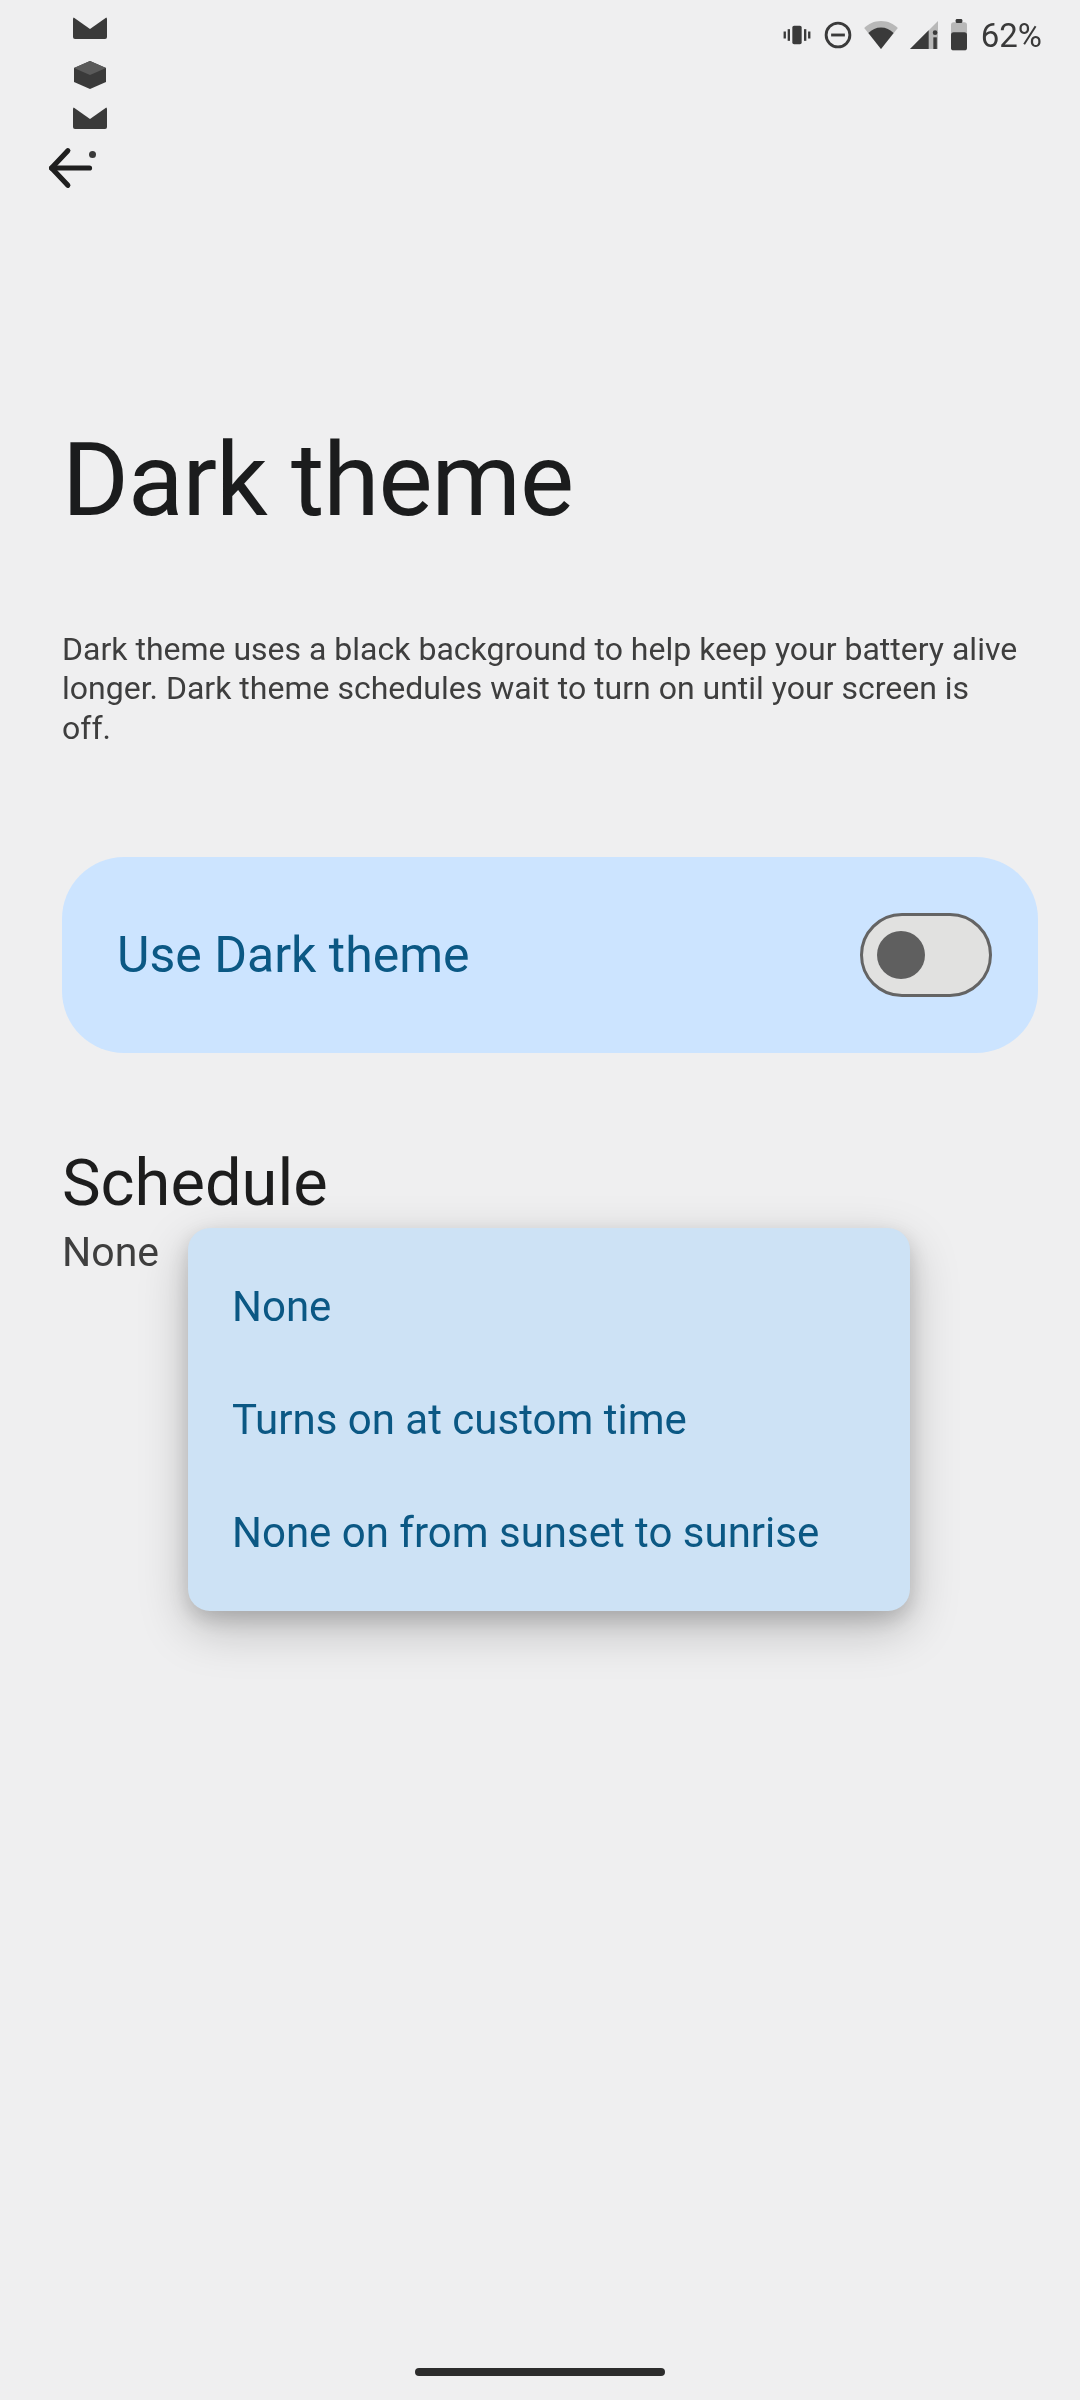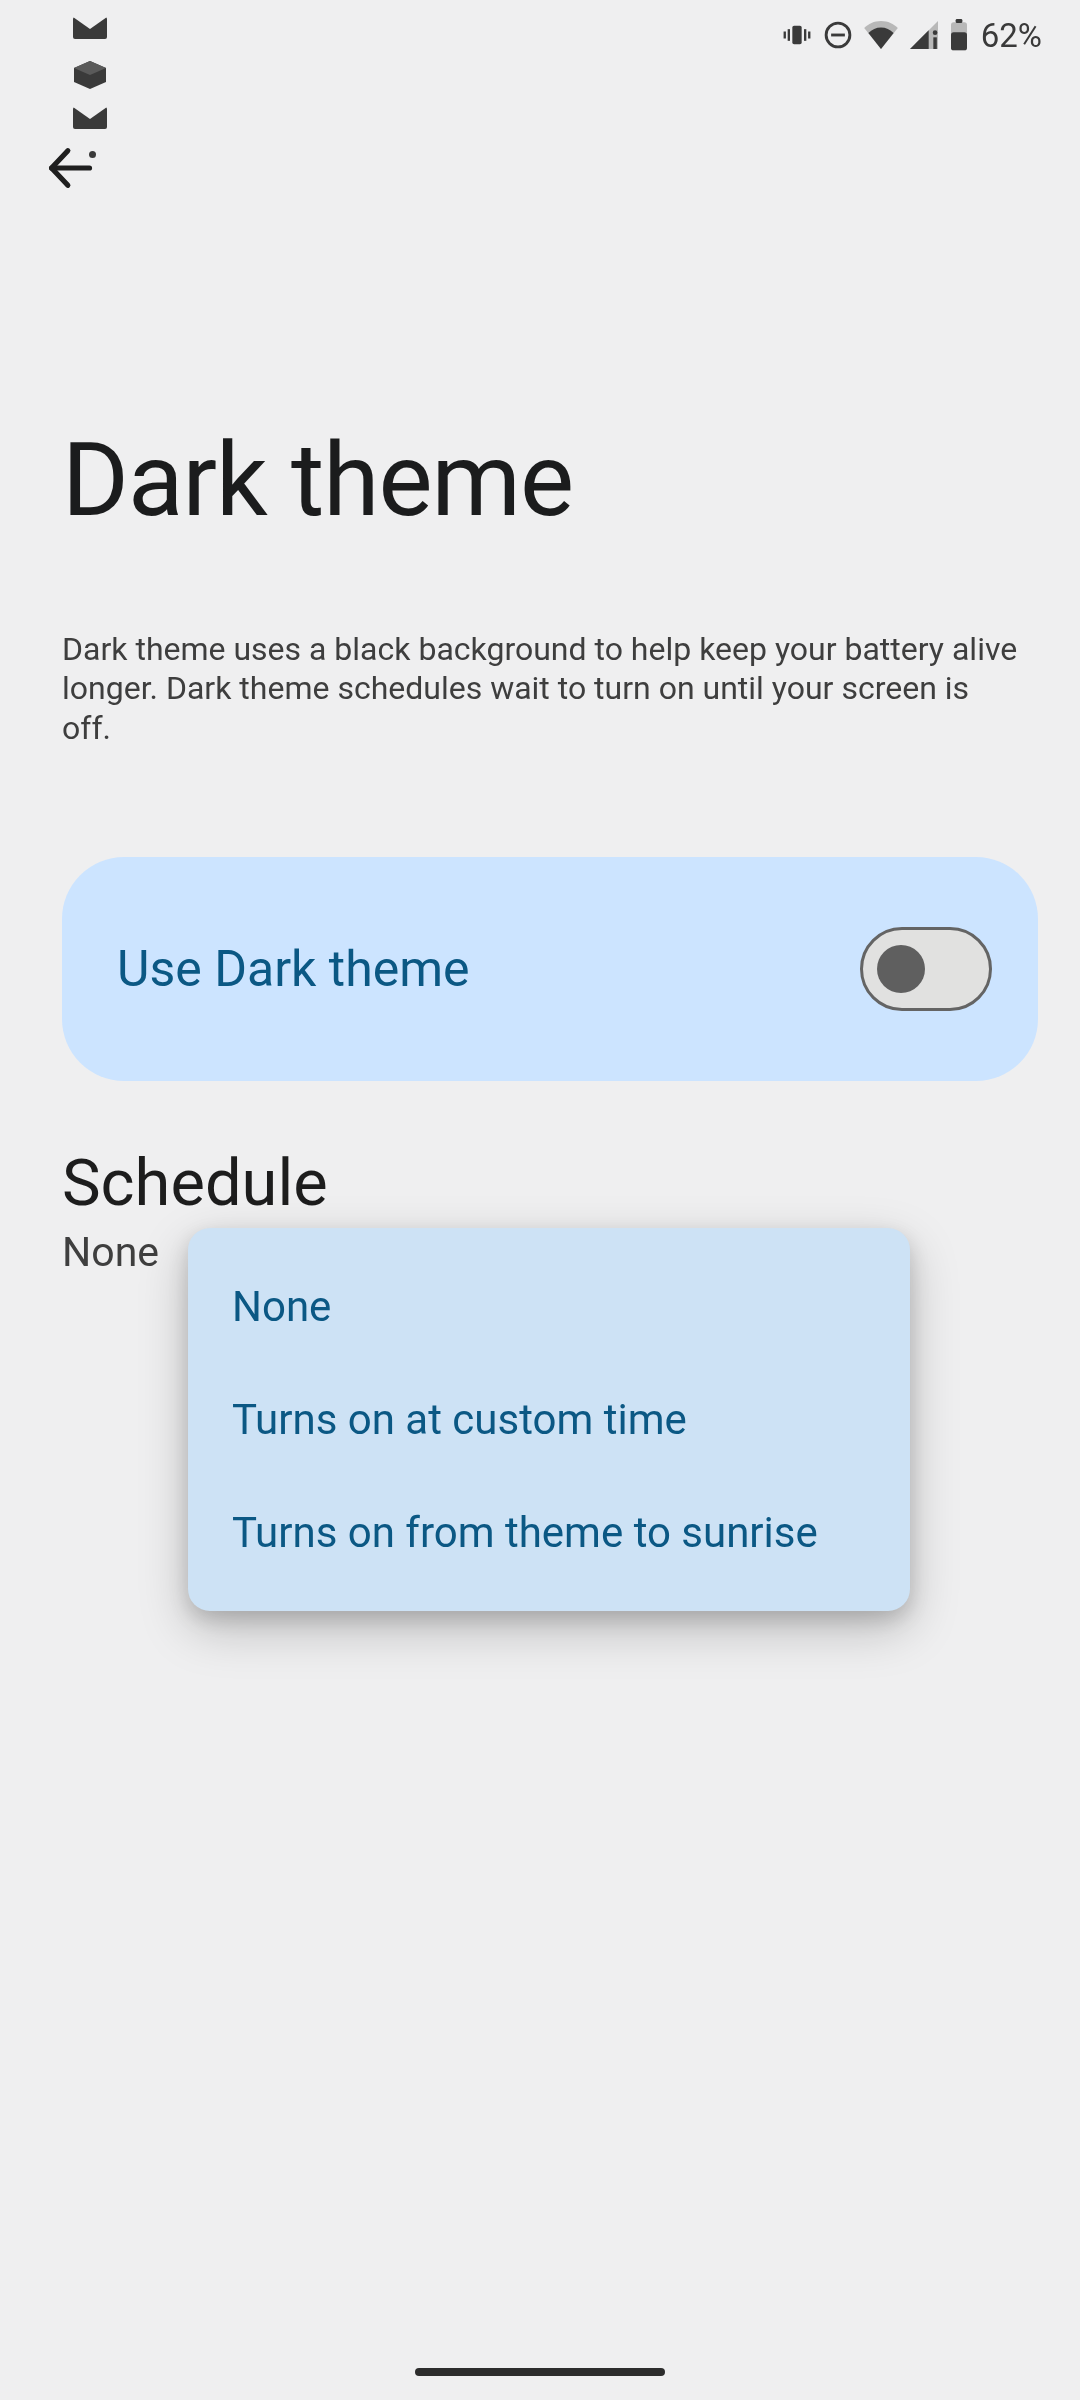--- a/index.html
+++ b/index.html
@@ -101,21 +101,21 @@
       line-height: 1.23;
       color: #3e3e3e;
       font-weight: 400;
     }
     
     .toggle-card {
       position: absolute;
       top: 857px;
       left: 62px;
       right: 42px;
-      height: 224px;
+      height: 196px;
       background: #cce4ff;
       border-radius: 62px;
       display: flex;
       align-items: center;
       justify-content: space-between;
       padding: 0 46px 0 55px;
     }
     .toggle-label {
       font-size: 50px;
       color: #0b5884;
@@ -279,16 +279,16 @@
     <div class="toggle-knob"></div>
   </div>
 </div>
 
 <div class="schedule-title">Schedule</div>
 <div class="schedule-value">None</div>
 
 <div class="popup">
   <div class="popup-item">None</div>
   <div class="popup-item">Turns on at custom time</div>
-  <div class="popup-item">Turns on from theme to sunrise</div>
+  <div class="popup-item">None on from sunset to sunrise</div>
 </div>
 
 <div class="nav-handle"></div>
 
 </body></html>

